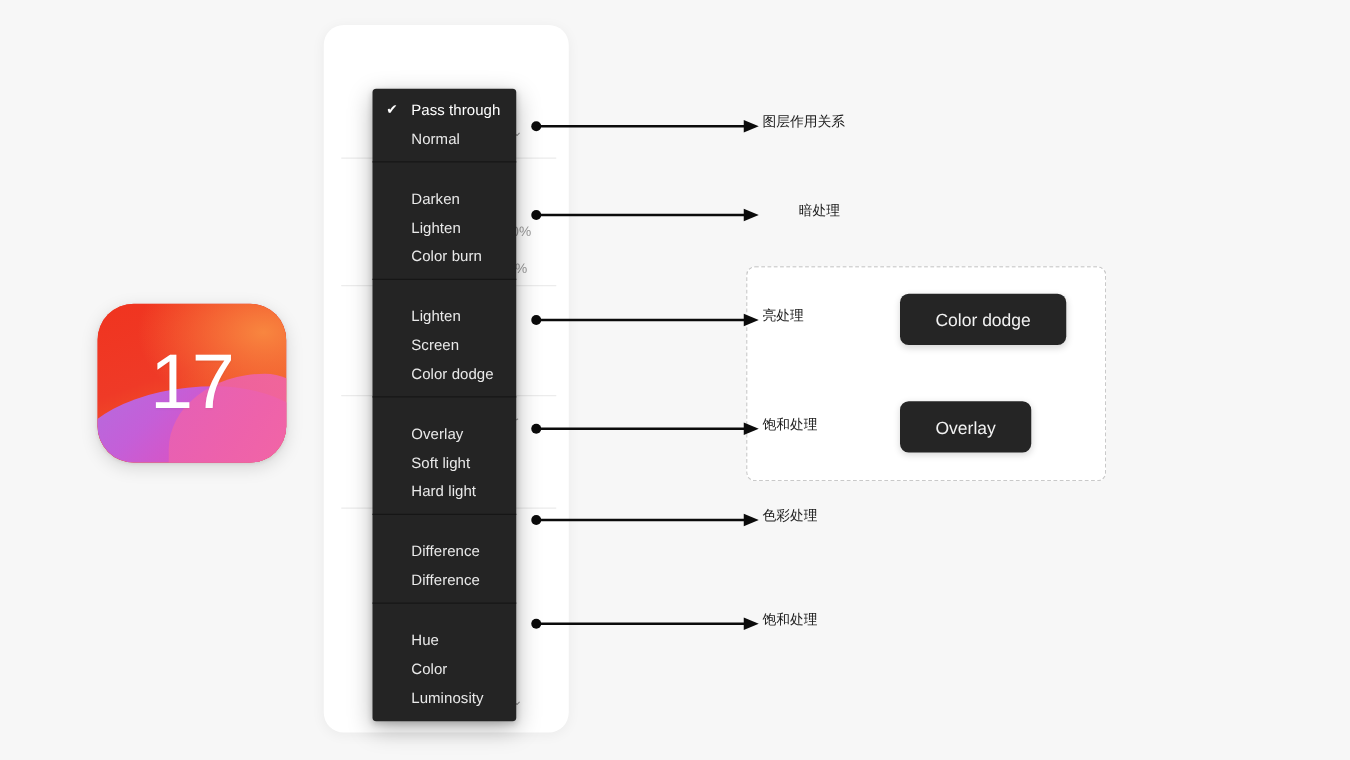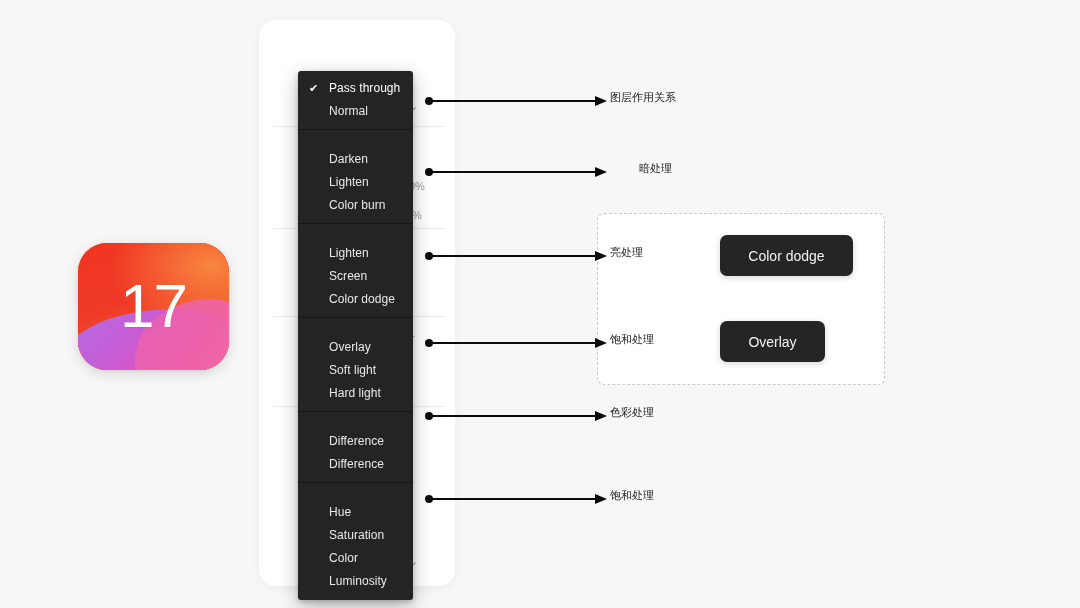--- a/index.html
+++ b/index.html
@@ -296,21 +296,20 @@
         <div class="menu-item"><span>Overlay</span></div>
         <div class="menu-item"><span>Soft light</span></div>
         <div class="menu-item"><span>Hard light</span></div>
       </div>
       <div class="menu-group">
         <div class="menu-item"><span>Difference</span></div>
         <div class="menu-item"><span>Difference</span></div>
       </div>
       <div class="menu-group">
         <div class="menu-item"><span>Hue</span></div>
-        <div class="menu-item"><span>Saturation</span></div>
         <div class="menu-item"><span>Color</span></div>
         <div class="menu-item"><span>Luminosity</span></div>
       </div>
     </div>
 
   <div id="dashed-box"></div>
 
   <div id="arrow-layer">
       <div class="arrow-row" style="top: 95px;">
         <div class="arrow-dot"></div>

